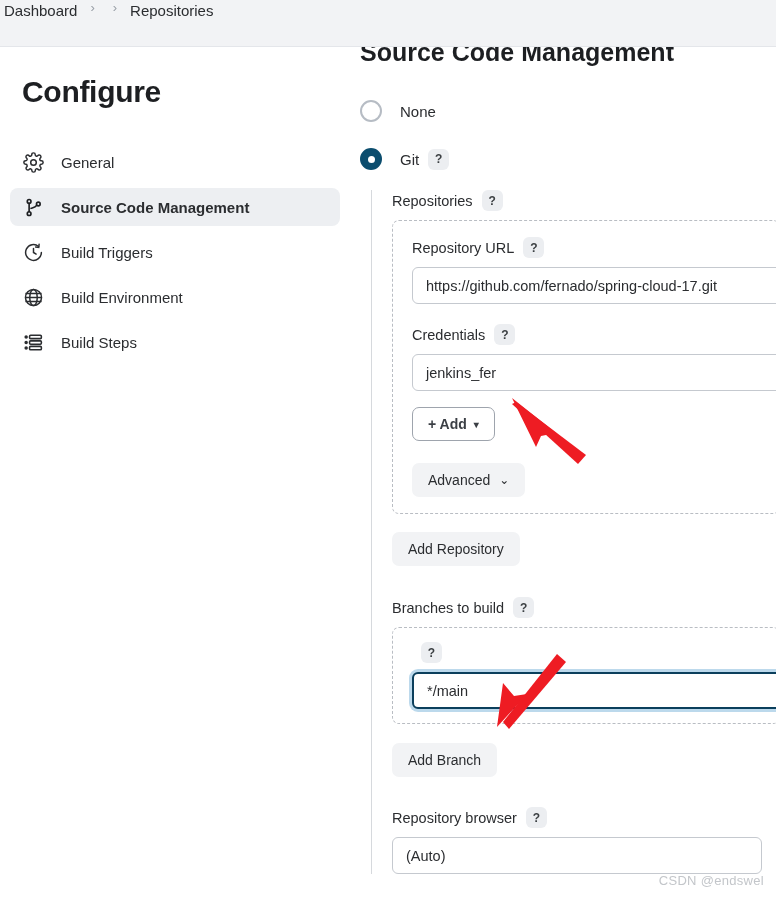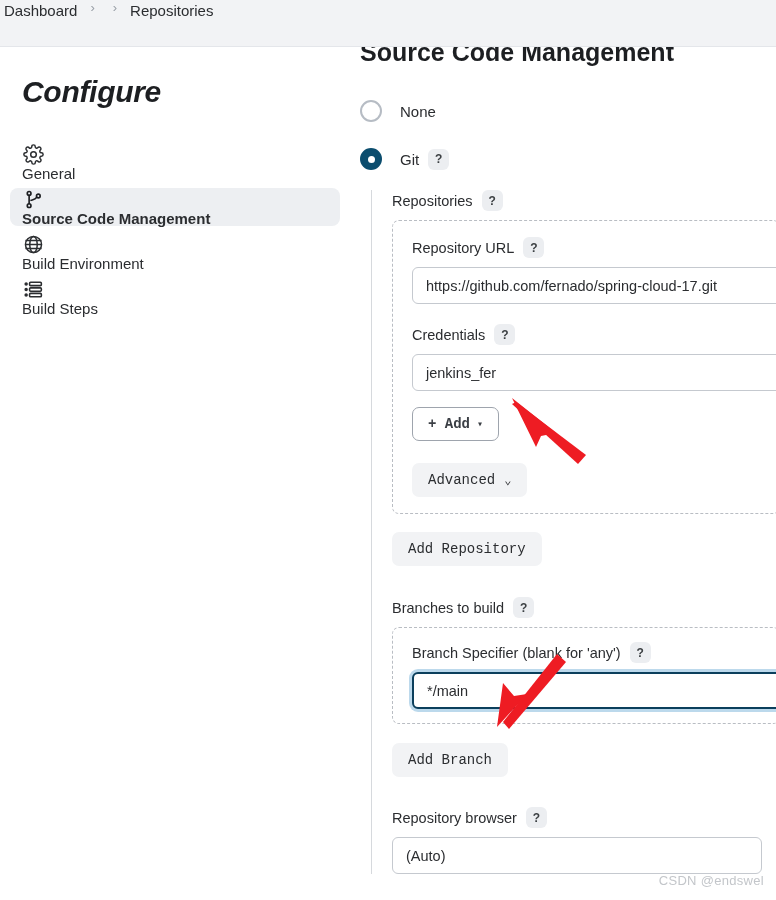--- a/index.html
+++ b/index.html
@@ -39,29 +39,27 @@
     width: 350px; height: 853px;
     background: #ffffff;
     padding: 18px 10px 0 10px;
     z-index: 20;
   }
   .configure-title {
     font-size: 30px; font-weight: bold;
     color: #1d1f22;
     margin: 10px 0 0 12px;
     letter-spacing: -0.3px;
-    font-style: italic;
   }
   .nav { margin-top: 34px; }
   .nav-item {
-    display: flex; 
+    display: flex; align-items: center;
     height: 38px; border-radius: 8px;
     padding: 0 12px; margin-bottom: 7px;
     cursor: pointer;
-    flex-direction: column;
   }
   .nav-item.active { background: #edeff2; }
   .nav-icon {
     width: 22px; height: 22px;
     margin-right: 17px;
     display: flex; align-items: center; justify-content: center;
     flex: 0 0 auto;
   }
   .nav-icon svg { display: block; }
   .nav-label { font-size: 15px; color: #2b2d30; }
@@ -141,21 +139,20 @@
     box-shadow: 0 0 0 3px #bcd9ec;
   }
 
   .btn {
     display: inline-flex; align-items: center; justify-content: space-between;
     height: 34px; padding: 0 15px;
     border-radius: 7px; font-size: 14px;
     color: #2b2d30; cursor: pointer;
     background: #f2f3f5; border: 1px solid transparent;
     white-space: nowrap;
-    font-family: Liberation Mono, monospace;
   }
   .btn-outline {
     background: #ffffff;
     border: 1px solid #9ea4ad;
     font-weight: bold;
     color: #3b3f45;
   }
   .caret { margin-left: 7px; font-size: 10px; }
   .caret-down { margin-left: 9px; font-size: 12px; }
 
@@ -205,20 +202,30 @@
           <circle cx="7" cy="5" r="2.1"></circle>
           <circle cx="7" cy="19" r="2.1"></circle>
           <circle cx="17.5" cy="8" r="2.1"></circle>
           <path d="M7 7.1v9.8"></path>
           <path d="M15.6 9.6c-1.6 2.4-4.3 2.6-6.4 3.3"></path>
         </svg>
       </span>
       <span class="nav-label">Source Code Management</span>
     </div>
 
+    <div class="nav-item">
+      <span class="nav-icon">
+        <svg width="21" height="21" viewBox="0 0 24 24" fill="none" stroke="#2b2d30" stroke-width="1.7" stroke-linecap="round">
+          <path d="M21 12a9 9 0 1 1-3.2-6.9"></path>
+          <path d="M18.4 2.6 18 6.2l-3.6-.5"></path>
+          <path d="M12 7.3V12l3 1.8"></path>
+        </svg>
+      </span>
+      <span class="nav-label">Build Triggers</span>
+    </div>
 
     <div class="nav-item">
       <span class="nav-icon">
         <svg width="21" height="21" viewBox="0 0 24 24" fill="none" stroke="#2b2d30" stroke-width="1.7">
           <circle cx="12" cy="12" r="9.2"></circle>
           <path d="M2.8 12h18.4"></path>
           <path d="M2.8 7.5h18.4M2.8 16.5h18.4"></path>
           <ellipse cx="12" cy="12" rx="4.3" ry="9.2"></ellipse>
         </svg>
       </span>
@@ -301,21 +308,20 @@
         <span class="btn">Add Repository</span>
       </div>
 
       <div class="field-label" style="margin-top:31px;">
         <span>Branches to build</span>
         <span class="help">?</span>
       </div>
 
       <div class="dashed-box" style="padding-top:14px;padding-bottom:14px;">
         <div class="field-label">
-          <span>Branch Specifier (blank for 'any')</span>
           <span class="help">?</span>
         </div>
         <div class="inp focused">*/main</div>
       </div>
 
       <div style="margin-top:19px;">
         <span class="btn">Add Branch</span>
       </div>
 
       <div class="field-label" style="margin-top:30px;">

